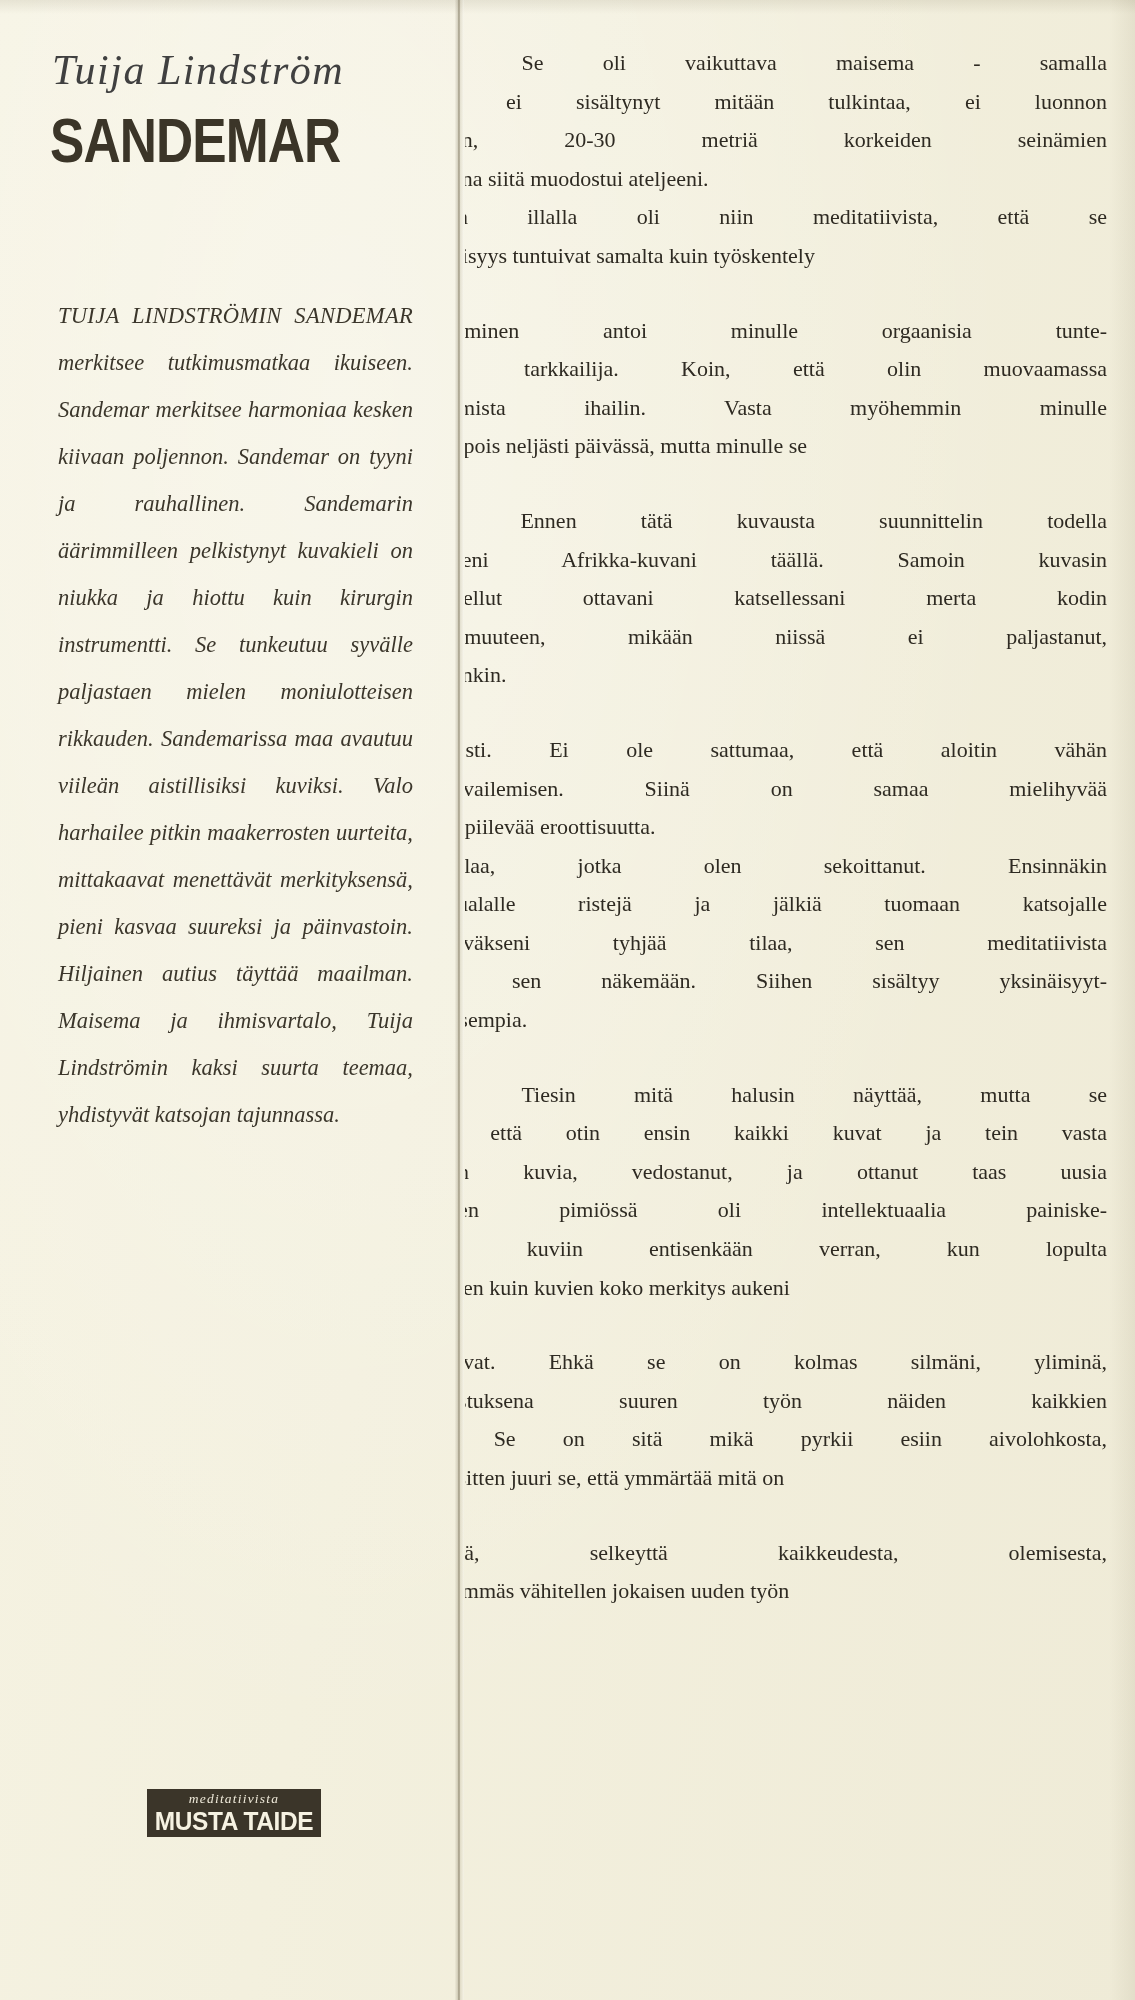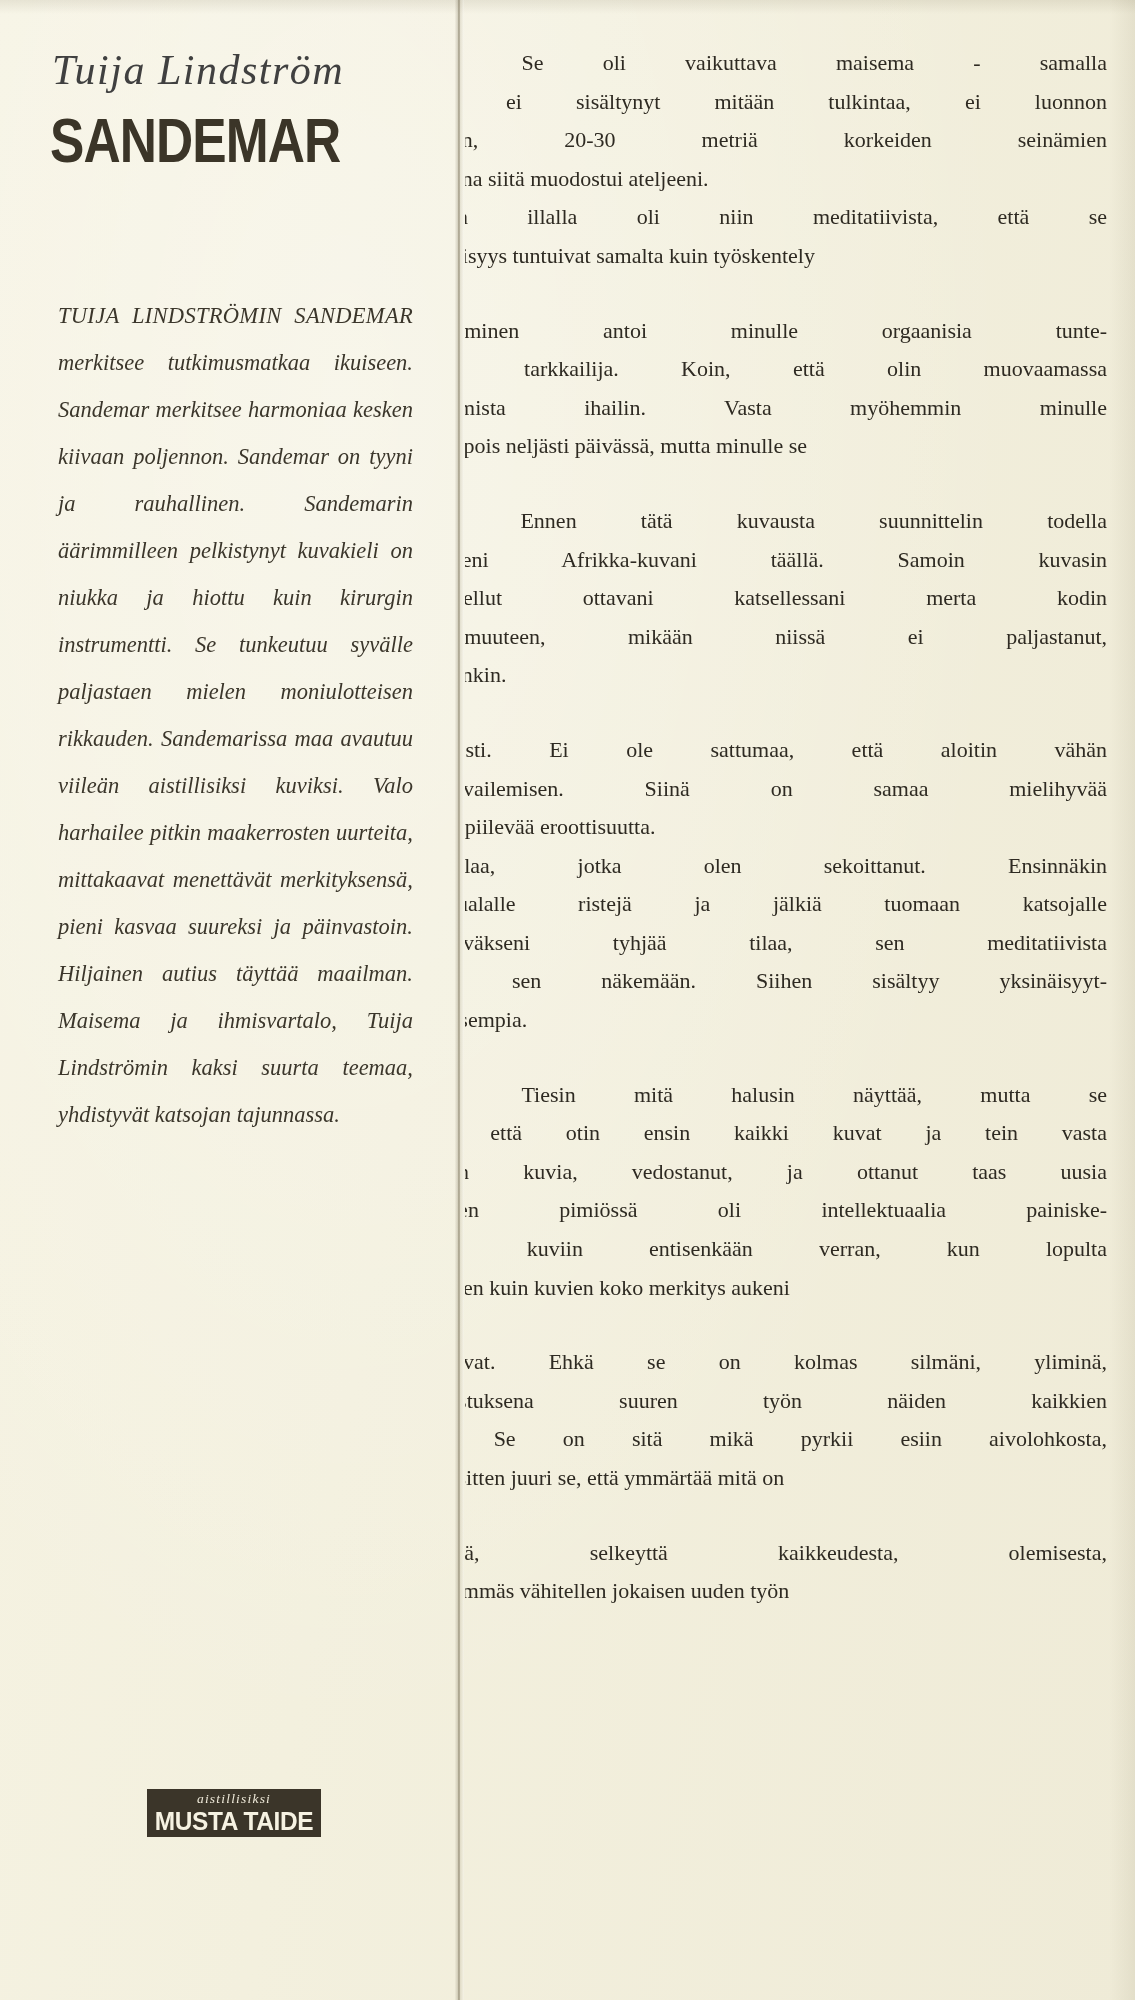--- a/index.html
+++ b/index.html
@@ -207,21 +207,21 @@
 
     <div id="title-script">Tuija Lindström</div>
 
     <div id="title-main">SANDEMAR</div>
 
     <div id="intro-text">
       <span class="lead">TUIJA LINDSTRÖMIN SANDEMAR</span><span> merkitsee tutkimusmatkaa ikuiseen. Sandemar merkitsee harmoniaa kesken kiivaan poljennon. Sandemar on tyyni ja rauhallinen. Sandemarin äärimmilleen pelkistynyt kuvakieli on niukka ja hiottu kuin kirurgin instrumentti. Se tunkeutuu syvälle paljastaen mielen moniulotteisen rikkauden. Sandemarissa maa avautuu viileän aistillisiksi kuviksi. Valo harhailee pitkin maakerrosten uurteita, mittakaavat menettävät merkityksensä, pieni kasvaa suureksi ja päinvastoin. Hiljainen autius täyttää maailman. Maisema ja ihmisvartalo, Tuija Lindströmin kaksi suurta teemaa, yhdistyvät katsojan tajunnassa.</span>
     </div>
 
     <div id="logo-box">
-      <div id="logo-kicker">aistillisiksi</div>
+      <div id="logo-kicker">meditatiivista</div>
       <div id="logo-name">MUSTA TAIDE</div>
     </div>
 
   </div>
 
   <div id="gutter"></div>
   <div id="gutter-line"></div>
 
   <div id="right-col">
     <div id="right-body">

